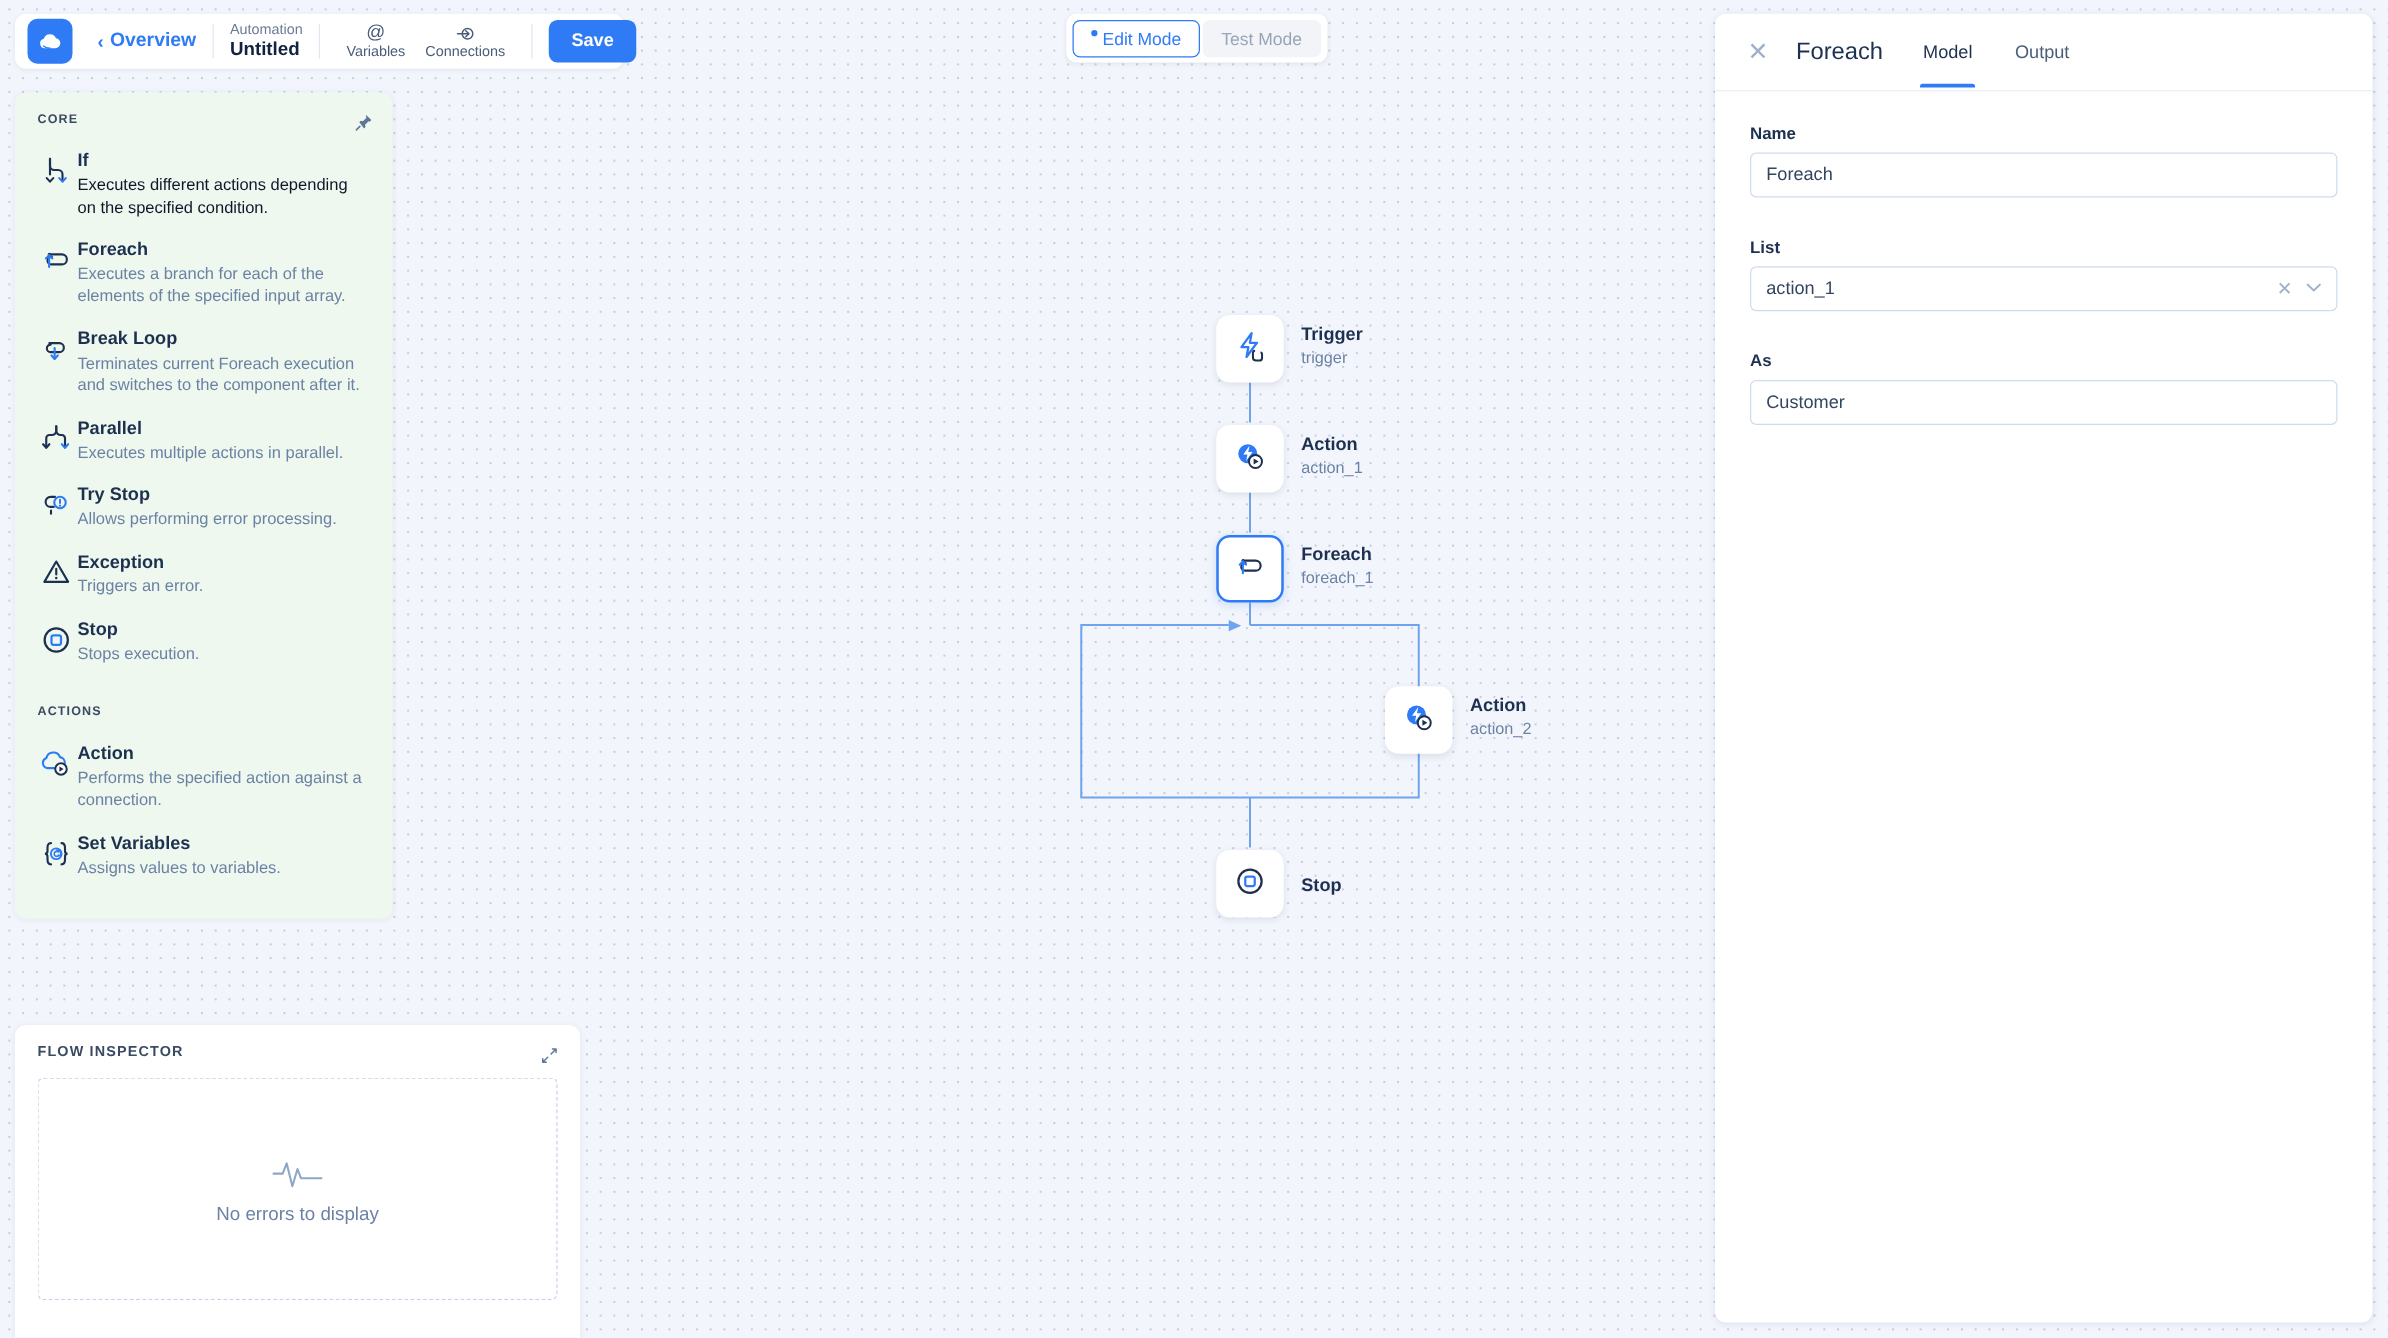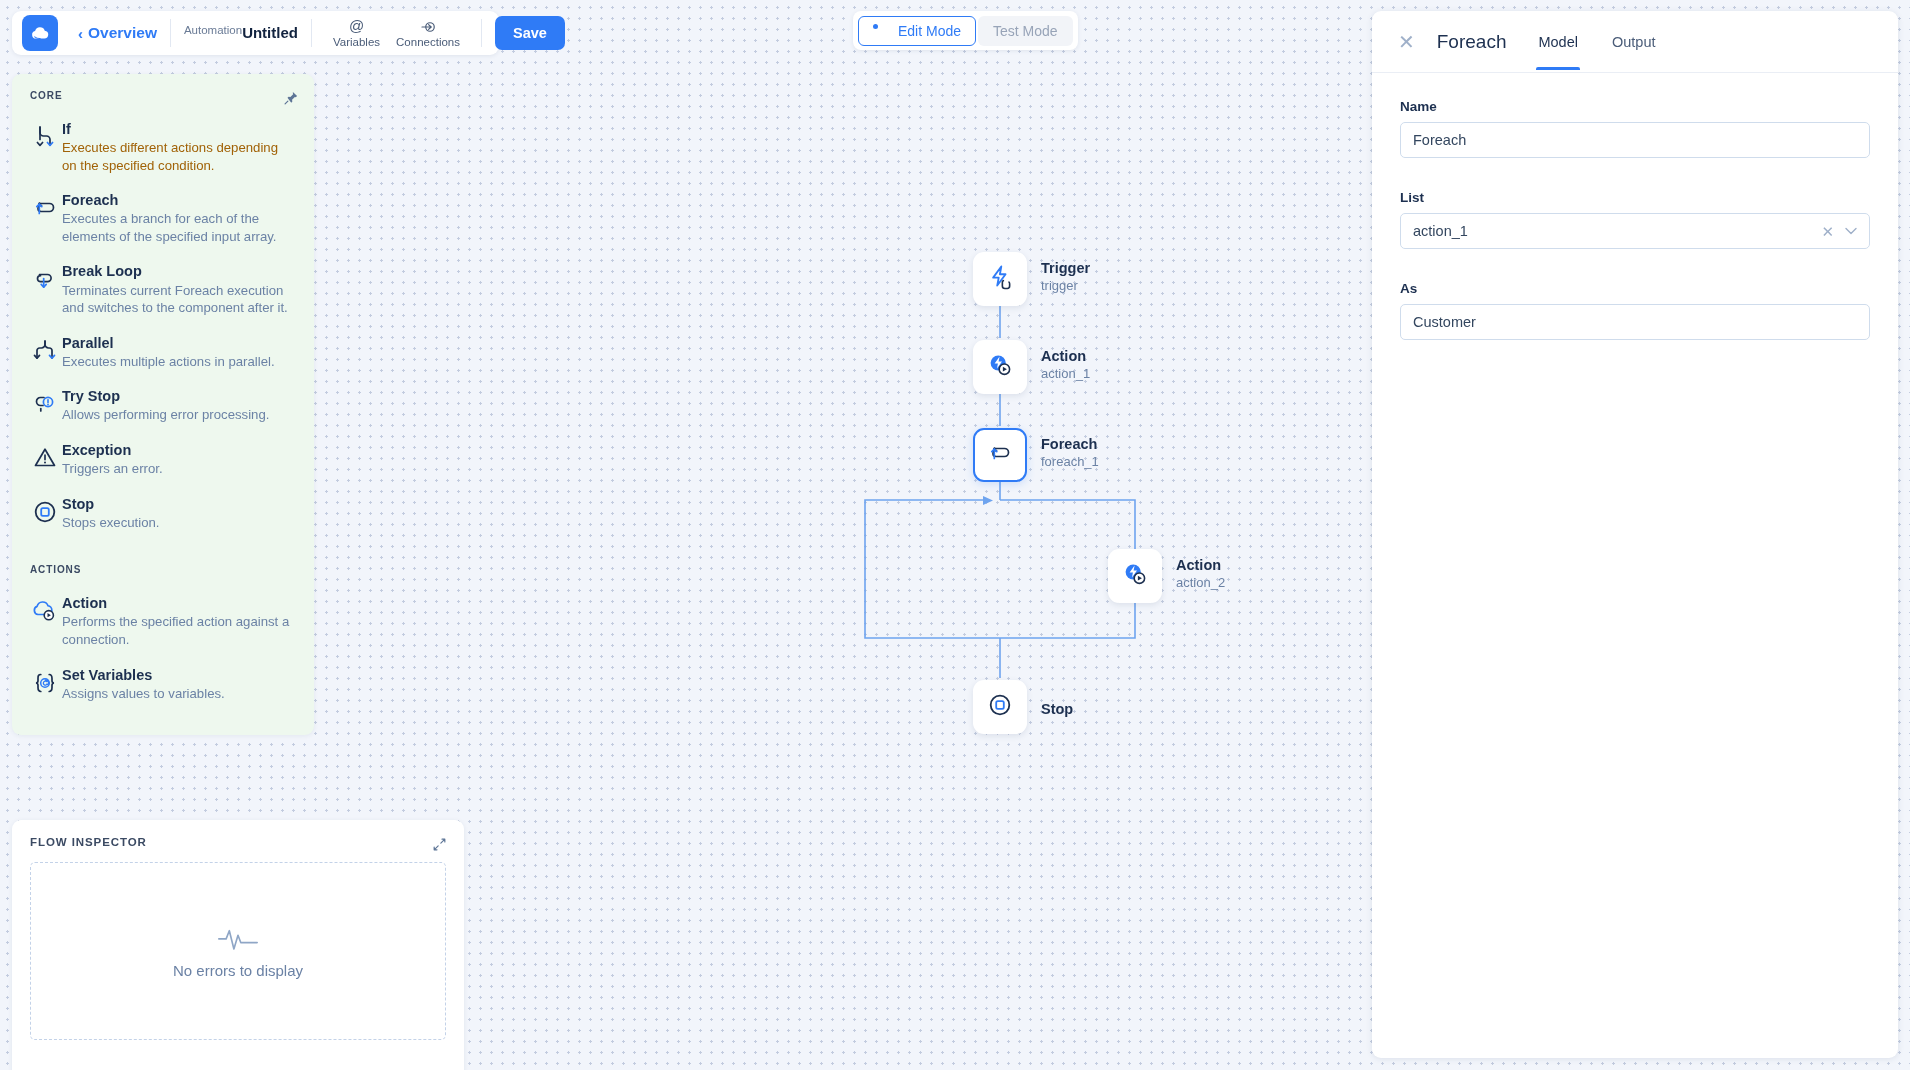--- a/index.html
+++ b/index.html
@@ -35,21 +35,21 @@
     flex: 0 0 auto;
   }
   #logo svg { display:block; }
   .back-link {
     display: flex; align-items: center; gap: 5px;
     color: #2f7bf6; font-size: 15.5px; font-weight: 600;
     margin-left: 20px; cursor: pointer; white-space: nowrap;
   }
   .back-link .chev { font-size: 15px; line-height: 1; }
   .tb-sep { width: 1px; height: 28px; background: #e2e8f2; margin: 0 13px; flex:0 0 auto; }
-  .auto-block { display: flex; flex-direction: row; line-height: 1.15; }
+  .auto-block { display: flex; flex-direction: column; line-height: 1.15; }
   .auto-block .lbl { font-size: 11.5px; color: #6a7b96; }
   .auto-block .val { font-size: 15px; color: #12233f; font-weight: 700; }
   .tb-icon-btn {
     display: flex; flex-direction: column; align-items: center;
     gap: 1px; cursor: pointer; padding: 0 8px; white-space: nowrap;
   }
   .tb-icon-btn .gl { font-size: 15px; color: #4a5c78; line-height: 1.1; height:17px; display:flex; align-items:center;}
   .tb-icon-btn .tx { font-size: 11.5px; color: #4a5c78; }
   #save-btn {
     margin-left: auto;
@@ -61,21 +61,21 @@
 
   
   #mode-toggle {
     position: absolute; left: 853px; top: 11px;
     height: 39px; background: #fff;
     border-radius: 8px; box-shadow: 0 1px 4px rgba(30,50,90,.09);
     display: flex; align-items: center; padding: 5px; gap: 2px; z-index: 30;
   }
   .mode-btn {
     font-size: 14px; padding: 6px 14px; border-radius: 6px;
-    cursor: pointer; display:flex; align-items:center; gap:20px;
+    cursor: pointer; display:flex; align-items:center; gap:4px;
     border: 1px solid transparent;
   }
   .mode-btn.active { color: #2f7bf6; border-color: #2f7bf6; font-weight: 500; }
   .mode-btn.inactive { color: #98a4b8; background: #f2f4f8; }
   .mode-dot { width:5px; height:5px; border-radius:50%; background:#2f7bf6; align-self:flex-start; margin-top:1px;}
 
   
   #palette {
     position: absolute; left: 12px; top: 74px;
     width: 302px; background: #eef8ee;
@@ -91,21 +91,21 @@
   }
   .pal-head.second { margin-top: 24px; }
   .pal-item {
     display: flex; gap: 2px; align-items: flex-start;
     padding: 8px 0 9px 0; cursor: pointer;
   }
   .pal-ico { width: 30px; flex: 0 0 30px; display:flex; align-items:center; justify-content:center; padding-top:3px;}
   .pal-txt { flex: 1; }
   .pal-title { font-size: 14.5px; font-weight: 700; color: #1d3050; line-height: 1.25; }
   .pal-desc { font-size: 13.2px; color: #6b82a5; line-height: 1.33; margin-top: 1px; }
-  .pal-desc.dark { color: #a16207; }
+  .pal-desc.dark { color: #0f172a; }
 
   
   #inspector {
     position: absolute; left: 12px; top: 820px;
     width: 452px; height: 278px;
     background: #fff; border-radius: 9px;
     box-shadow: 0 1px 5px rgba(30,50,90,.08);
     padding: 16px 18px; z-index: 20;
   }
   #inspector-title {

